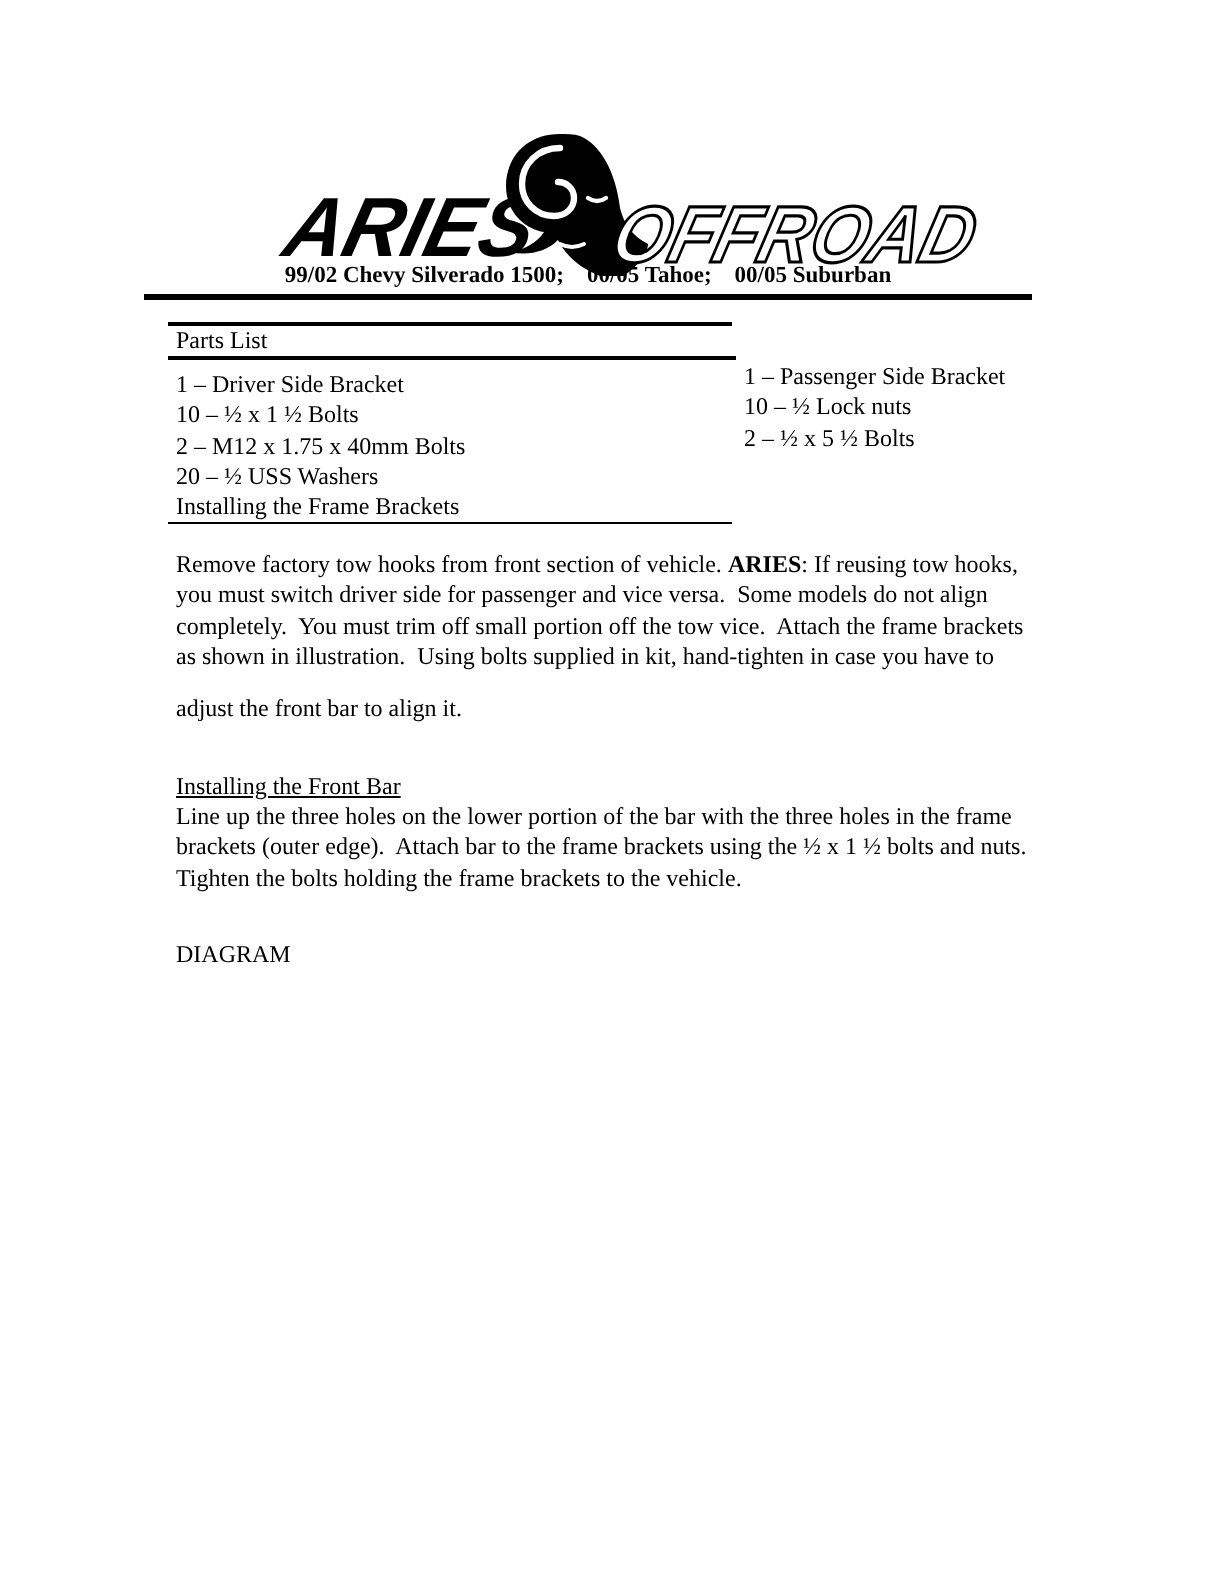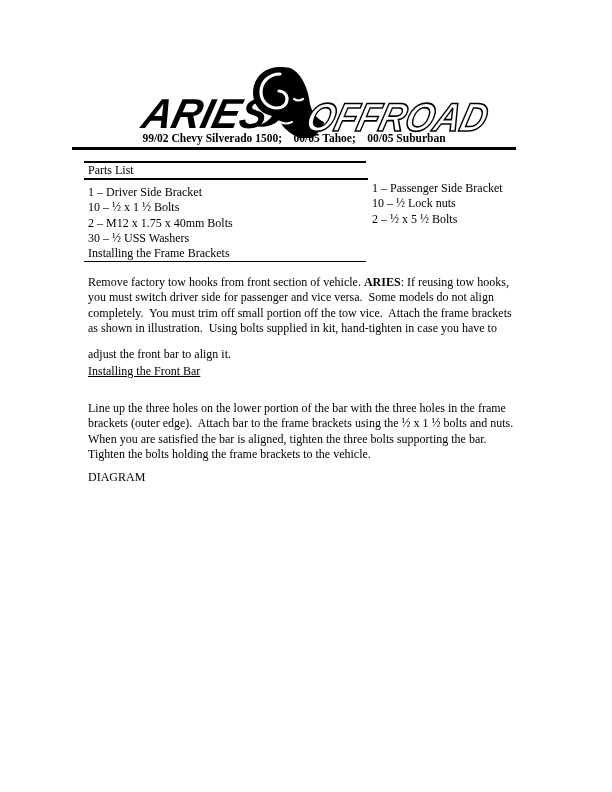--- a/index.html
+++ b/index.html
@@ -39,21 +39,21 @@
   .rule-frame-head  { left: 84px;  top: 261px; width: 282px; height: 1.4px; }
 
   .parts-heading  { left: 88px;  top: 163px; }
   .parts-left     { left: 88px;  top: 185px; }
   .parts-right    { left: 372px; top: 181px; }
 
   .frame-heading  { left: 88px;  top: 246px; }
   .p1             { left: 88px;  top: 275px; }
   .p1-cont        { left: 88px;  top: 347px; text-align: center; }
 
-  .fb-heading     { left: 88px;  top: 364px; text-decoration: underline; }
+  .fb-heading     { left: 88px;  top: 386px; text-decoration: underline; }
   .p2             { left: 88px;  top: 401px; }
 
   .diagram-label  { left: 88px;  top: 470px; text-align: right; }
 </style>
 </head>
 <body>
 
 <div class="page">
 
   <svg id="logo-svg" width="356" height="74" viewBox="0 0 356 74">
@@ -78,21 +78,21 @@
   <div class="rule rule-header"></div>
 
   <div class="rule rule-parts-top"></div>
   <div class="abs txt parts-heading">Parts List</div>
   <div class="rule rule-parts-bot"></div>
 
   <div class="abs parts-left">
       <div class="txt-line">1 – Driver Side Bracket</div>
       <div class="txt-line">10 – ½ x 1 ½ Bolts</div>
       <div class="txt-line">2 – M12 x 1.75 x 40mm Bolts</div>
-      <div class="txt-line">30 – ½ USS Washers</div>
+      <div class="txt-line">20 – ½ USS Washers</div>
     </div>
   <div class="abs parts-right">
       <div class="txt-line">1 – Passenger Side Bracket</div>
       <div class="txt-line">10 – ½ Lock nuts</div>
       <div class="txt-line">2 – ½ x 5 ½ Bolts</div>
     </div>
 
   <div class="abs txt frame-heading">Installing the Frame Brackets</div>
   <div class="rule rule-frame-head"></div>
 
@@ -101,19 +101,18 @@
       <div class="txt-line"><span>you must switch driver side for passenger and vice versa.  Some models do not align</span></div>
       <div class="txt-line"><span>completely.  You must trim off small portion off the tow vice.  Attach the frame brackets</span></div>
       <div class="txt-line"><span>as shown in illustration.  Using bolts supplied in kit, hand-tighten in case you have to</span></div>
     </div>
   <div class="abs txt p1-cont">adjust the front bar to align it.</div>
 
   <div class="abs txt fb-heading">Installing the Front Bar</div>
   <div class="abs p2">
       <div class="txt-line"><span>Line up the three holes on the lower portion of the bar with the three holes in the frame</span></div>
       <div class="txt-line"><span>brackets (outer edge).  Attach bar to the frame brackets using the ½ x 1 ½ bolts and nuts.</span></div>
-      <div class="txt-line"><span>When you are satisfied the bar is aligned, tighten the three bolts supporting the bar.</span></div>
       <div class="txt-line"><span>Tighten the bolts holding the frame brackets to the vehicle.</span></div>
     </div>
 
   <div class="abs txt diagram-label">DIAGRAM</div>
 
 </div>
 
 </body></html>

